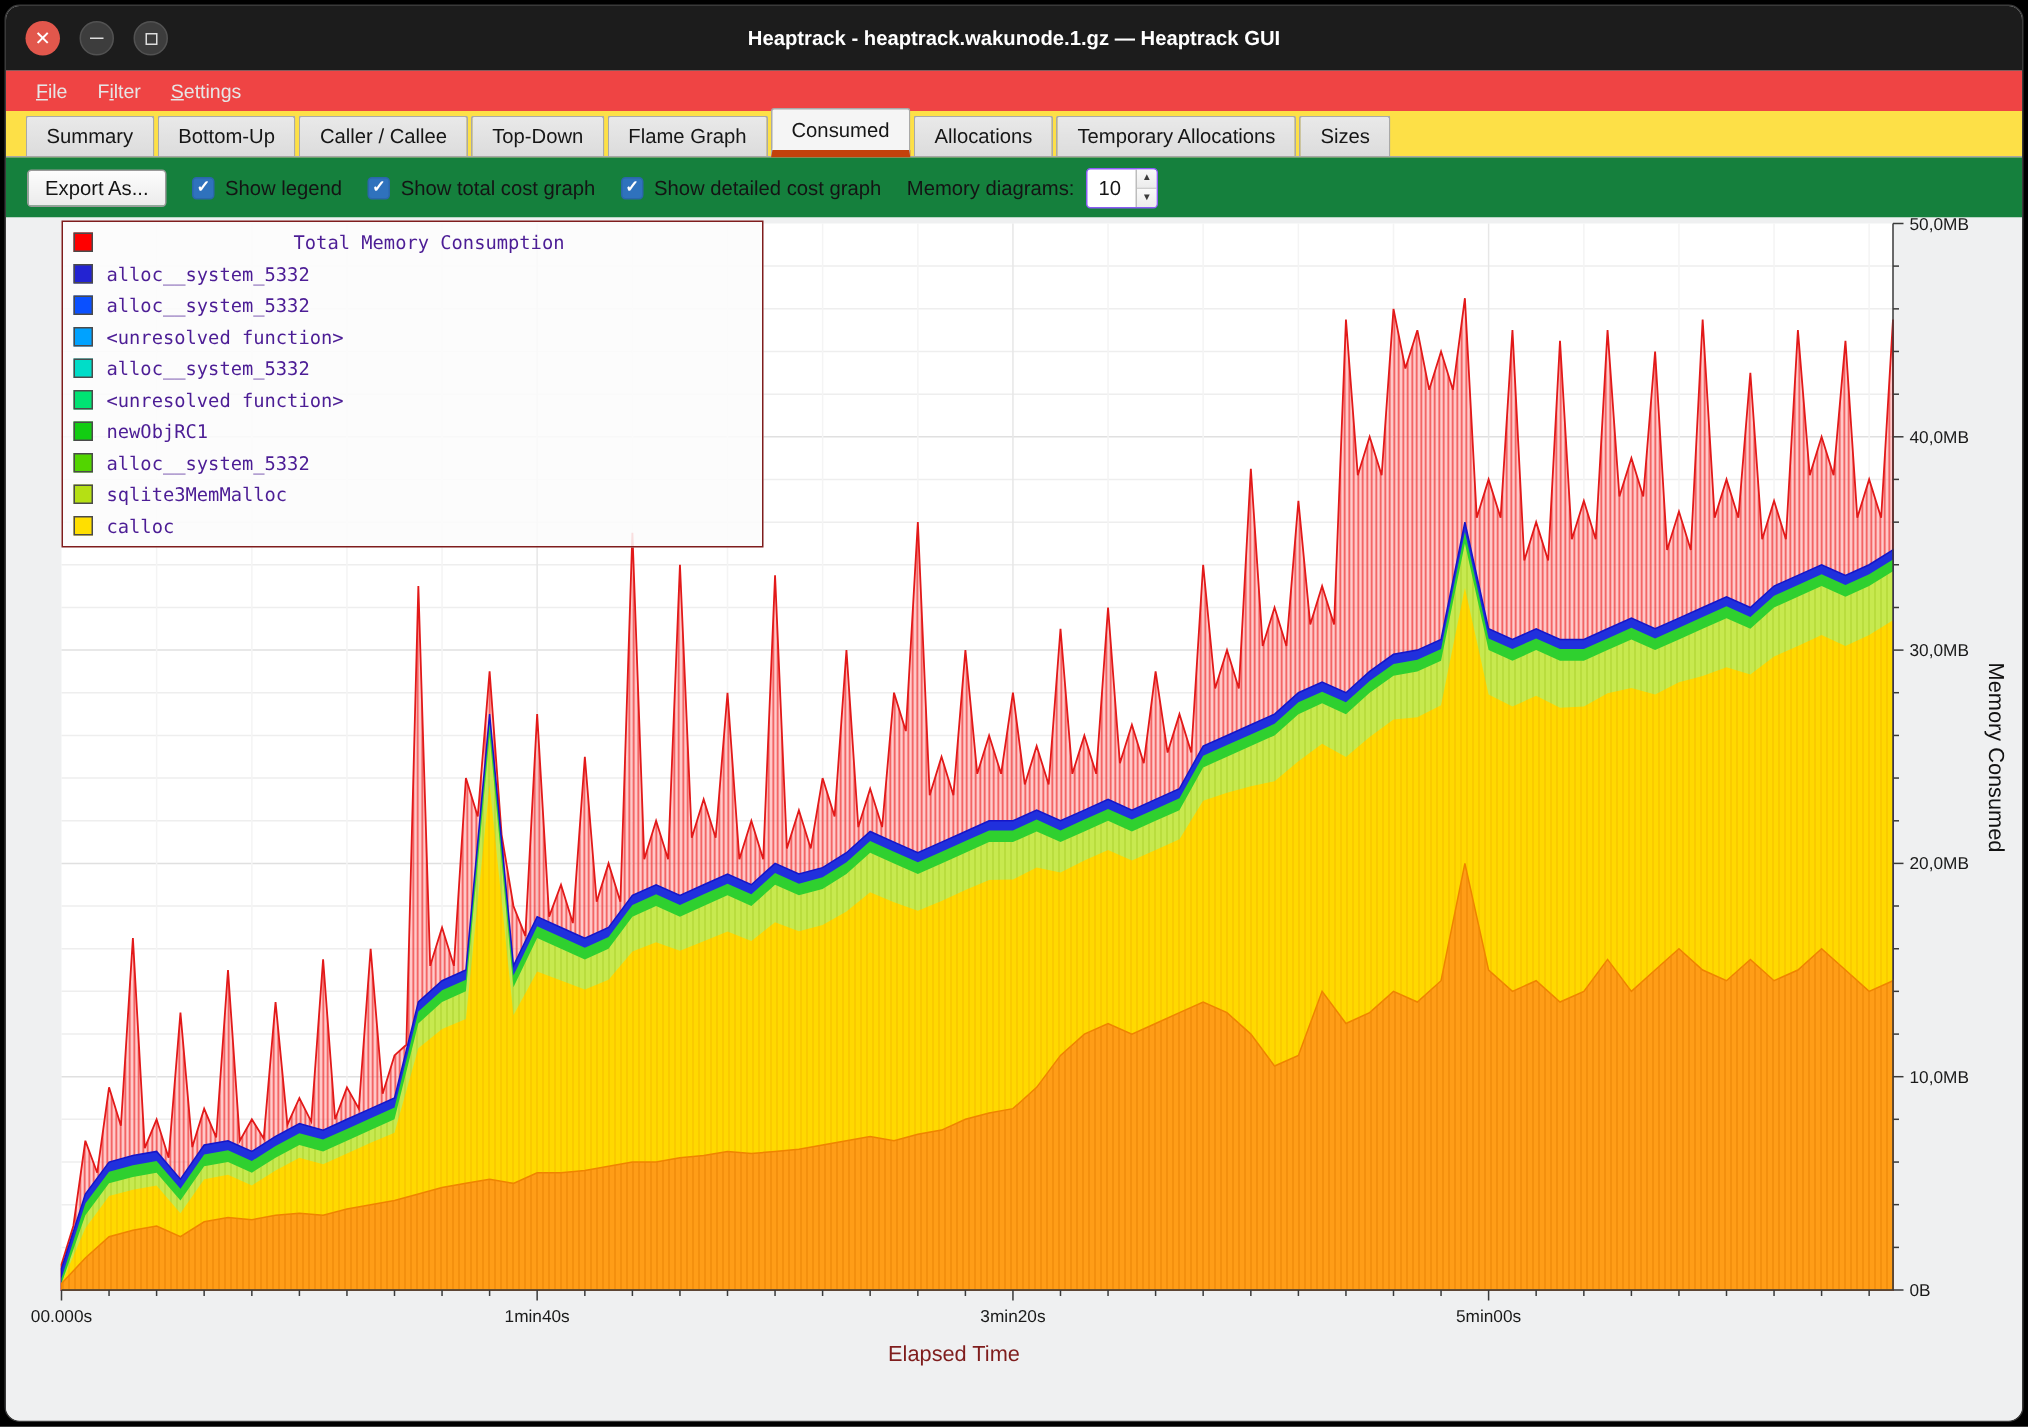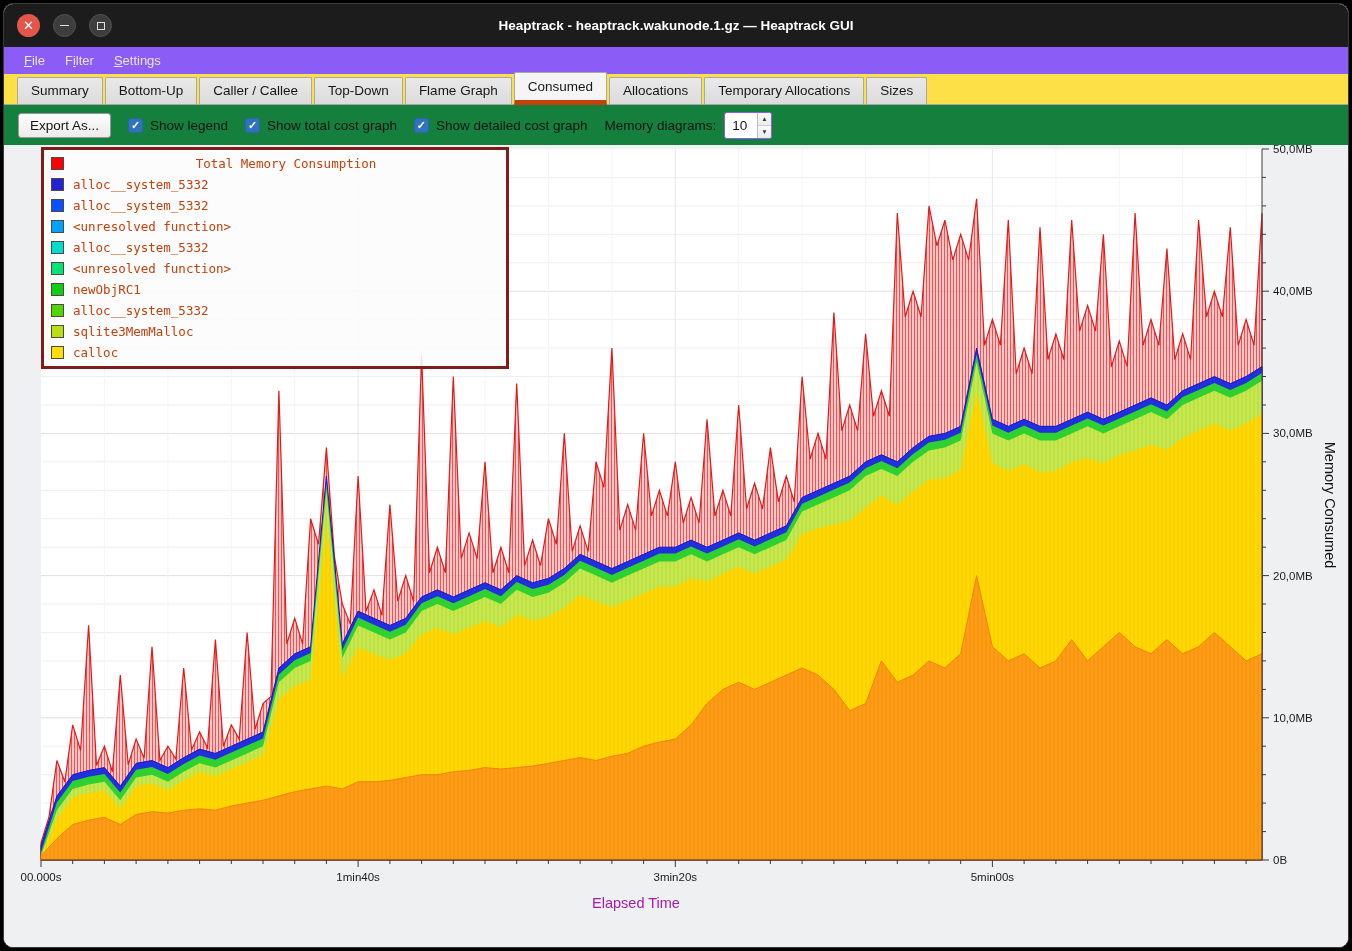--- a/index.html
+++ b/index.html
@@ -10,21 +10,21 @@
   .titlebar{height:43px;background:#1c1c1c;display:flex;align-items:center;position:relative;}
   .win-btns{position:absolute;left:13px;top:0;height:100%;display:flex;align-items:center;gap:13px;}
   .wb{width:23px;height:23px;border-radius:50%;display:flex;align-items:center;justify-content:center;
       color:#fff;font-size:13px;line-height:1;cursor:default;}
   .wb.close{background:#e2574c;}
   .wb.dark{background:#3d3d3d;border:1px solid #525252;box-sizing:border-box;}
   .wb .min-glyph{display:block;width:9px;height:1.5px;background:#dedede;}
   .wb .max-glyph{display:block;width:8px;height:8px;border:1.5px solid #dedede;box-sizing:border-box;}
   .title{flex:1;text-align:center;color:#ffffff;font-weight:bold;font-size:13.5px;}
   
-  .menubar{height:27px;background:#8b5cf6;display:flex;align-items:center;padding-left:10px;}
+  .menubar{height:27px;background:#ef4444;display:flex;align-items:center;padding-left:10px;}
   .menu-item{color:#e6e6e6;font-size:13px;padding:4px 10px;}
   .u{text-decoration:underline;}
   
   .tabbar{height:30px;display:flex;align-items:flex-end;padding:0 0 0 13px;border-bottom:1px solid #a6a6a6;background:#fde047;}
   .tab{border:1px solid #a9a9a9;border-bottom:none;background:linear-gradient(#e9e9e9,#dcdcdc);
        padding:5px 13px 6px;font-size:13.5px;color:#161616;border-radius:2px 2px 0 0;margin-right:2px;white-space:nowrap;}
   .tab.active{background:#f5f5f5;position:relative;padding-top:6px;margin-bottom:-1px;border-bottom:5px solid #c2410c;}
   
   .toolbar{height:40px;display:flex;align-items:center;gap:17px;padding:0 14px;background:#15803d;}
   .btn{border:1px solid #9a9a9a;background:linear-gradient(#fdfdfd,#ebebeb);padding:4px 11px;border-radius:3px;
@@ -36,25 +36,25 @@
   .spin{display:flex;border:1px solid #8b5cf6;background:#fff;border-radius:3px;height:25px;align-items:stretch;overflow:hidden;}
   .spin-val{display:flex;align-items:center;padding:0 7px;font-size:13.5px;min-width:18px;}
   .spin-btns{display:flex;flex-direction:column;border-left:1px solid #bdbdbd;}
   .sb{flex:1;display:flex;align-items:center;justify-content:center;font-size:6.5px;color:#3c3c3c;
       padding:0 3px;background:linear-gradient(#fafafa,#ececec);}
   .sb:first-child{border-bottom:1px solid #cfcfcf;}
   
   .chart-wrap{position:relative;height:810px;background:#eff0f1;}
   .chart-wrap svg{position:absolute;left:0;top:0;}
   .legend{position:absolute;left:37px;top:2px;width:468px;box-sizing:border-box;background:rgba(252,252,252,0.87);
-          border:3px solid #7f1d1d;padding:3px 5px;font-family:"DejaVu Sans Mono",monospace;font-size:12.5px;color:#c2410c;}
+          border:1px solid #7f1d1d;padding:3px 5px;font-family:"DejaVu Sans Mono",monospace;font-size:12.5px;color:#4c1d95;}
   .legend-row,.legend-title-row{display:flex;align-items:center;gap:9px;padding:3px 2px;}
   .sq{width:13px;height:13px;border:1px solid #4a4a4a;box-sizing:border-box;flex:none;}
   .legend-title{flex:1;text-align:center;}
-  .xlabel{position:absolute;left:0;right:80px;top:750px;text-align:center;font-size:14.5px;color:#a21caf;}
+  .xlabel{position:absolute;left:0;right:80px;top:750px;text-align:center;font-size:14.5px;color:#7f1d1d;}
   .ylabel{position:absolute;left:1326px;top:360px;transform:translate(-50%,-50%) rotate(90deg);
           font-size:14.5px;color:#111;white-space:nowrap;}
 </style>
 </head>
 <body>
 
 <div class="window">
 
   <div class="titlebar">
     <div class="win-btns">

